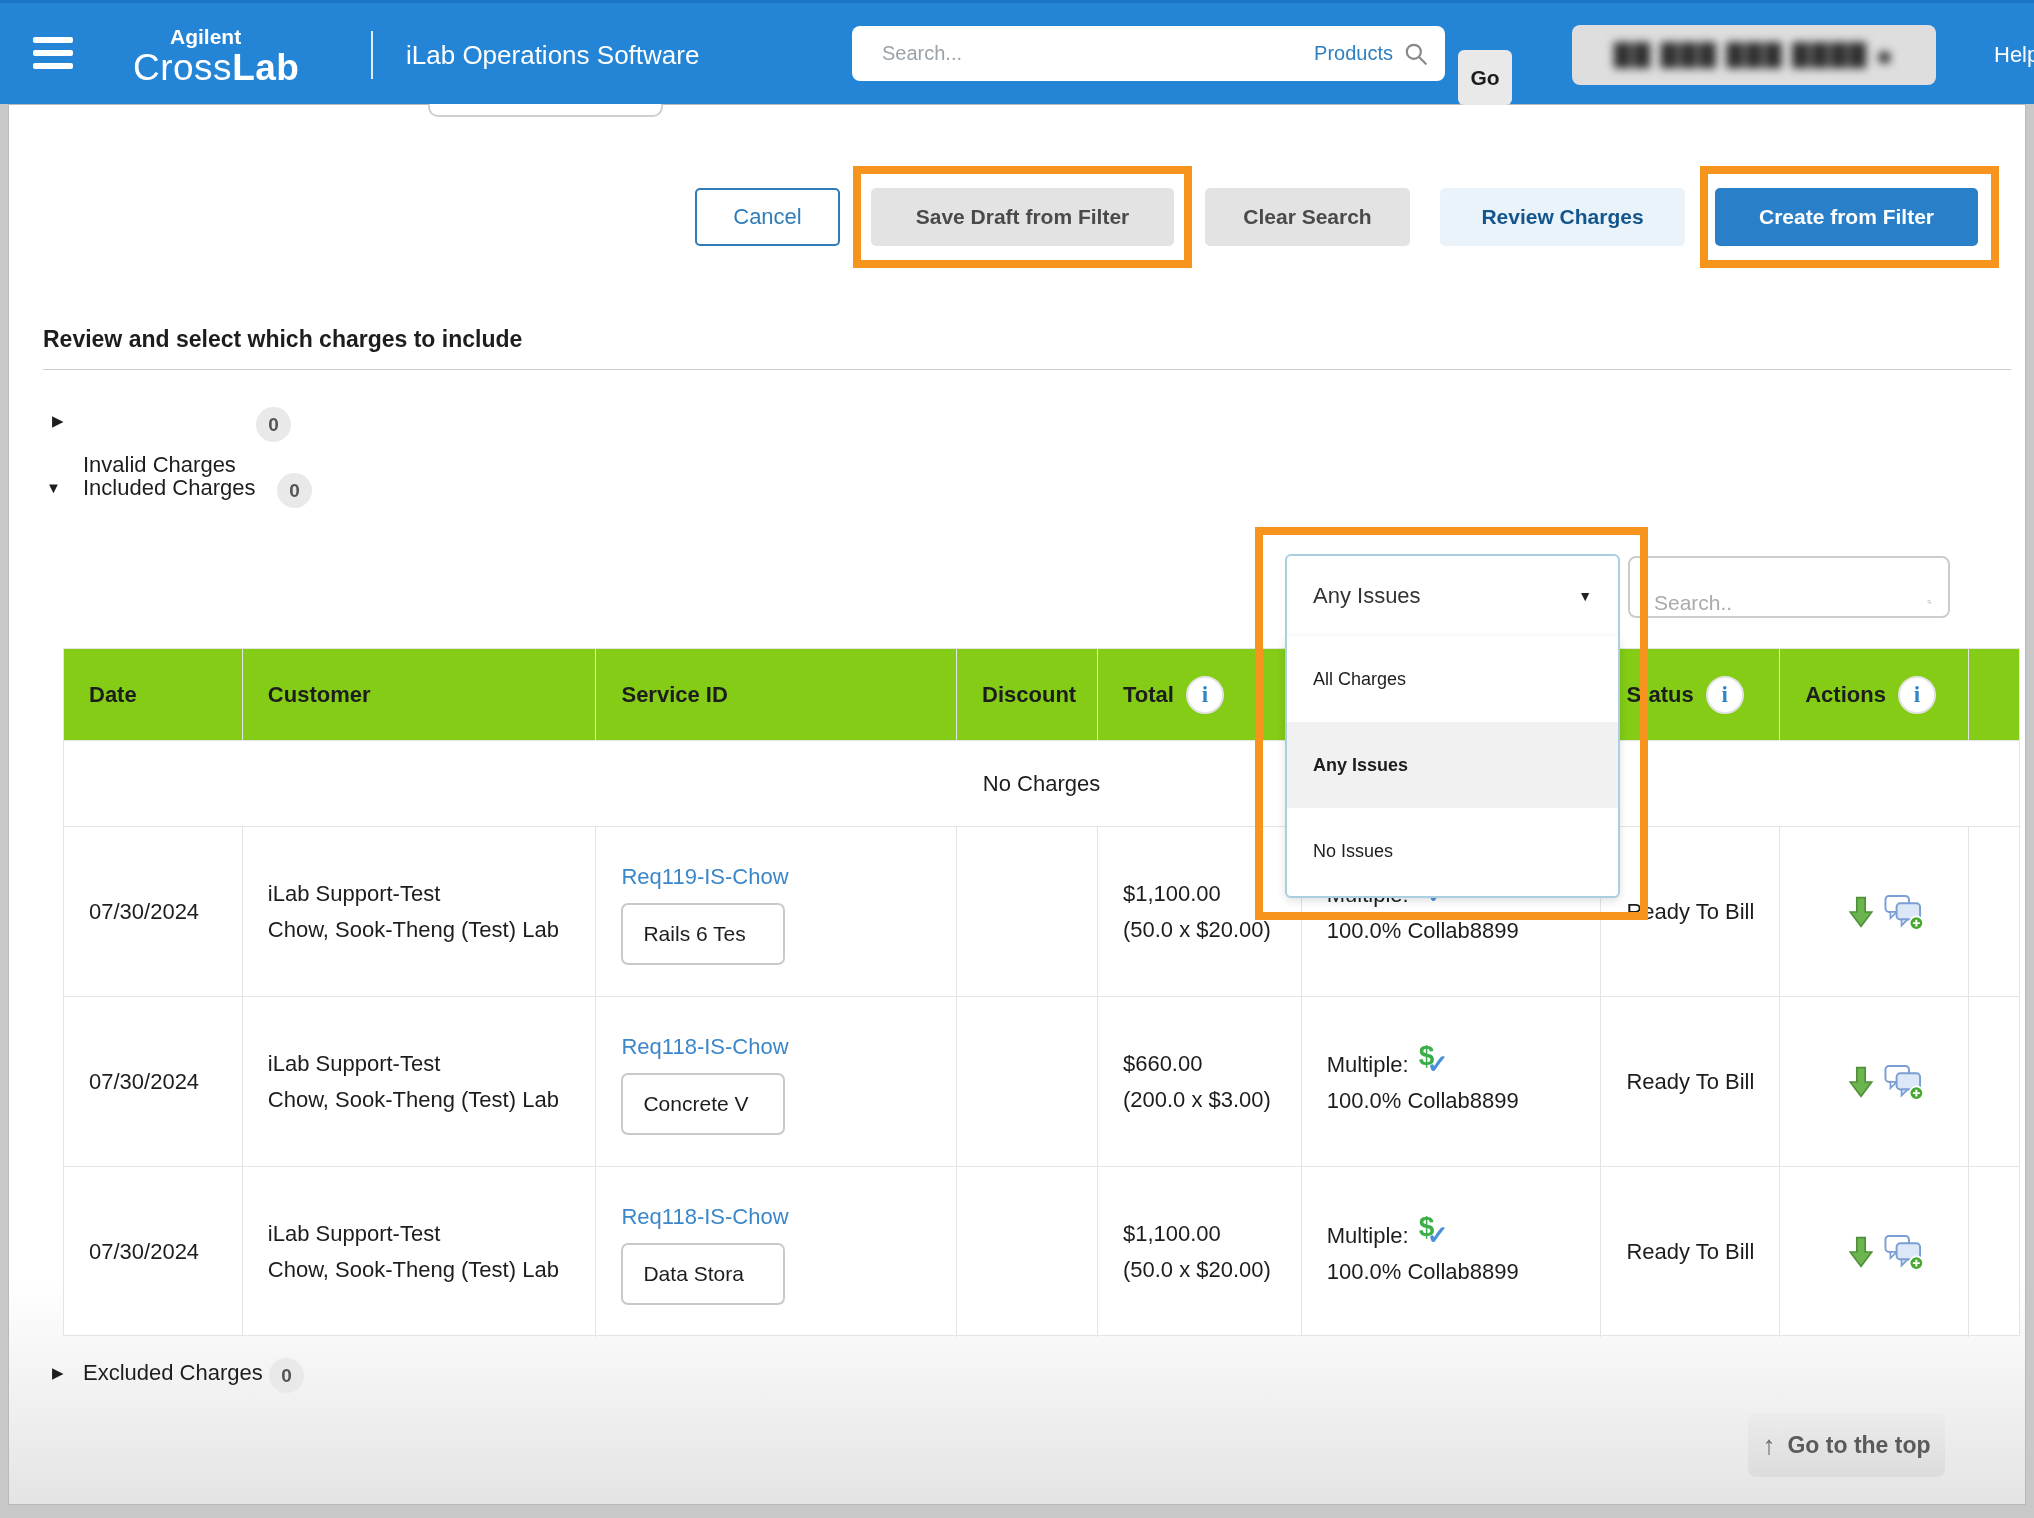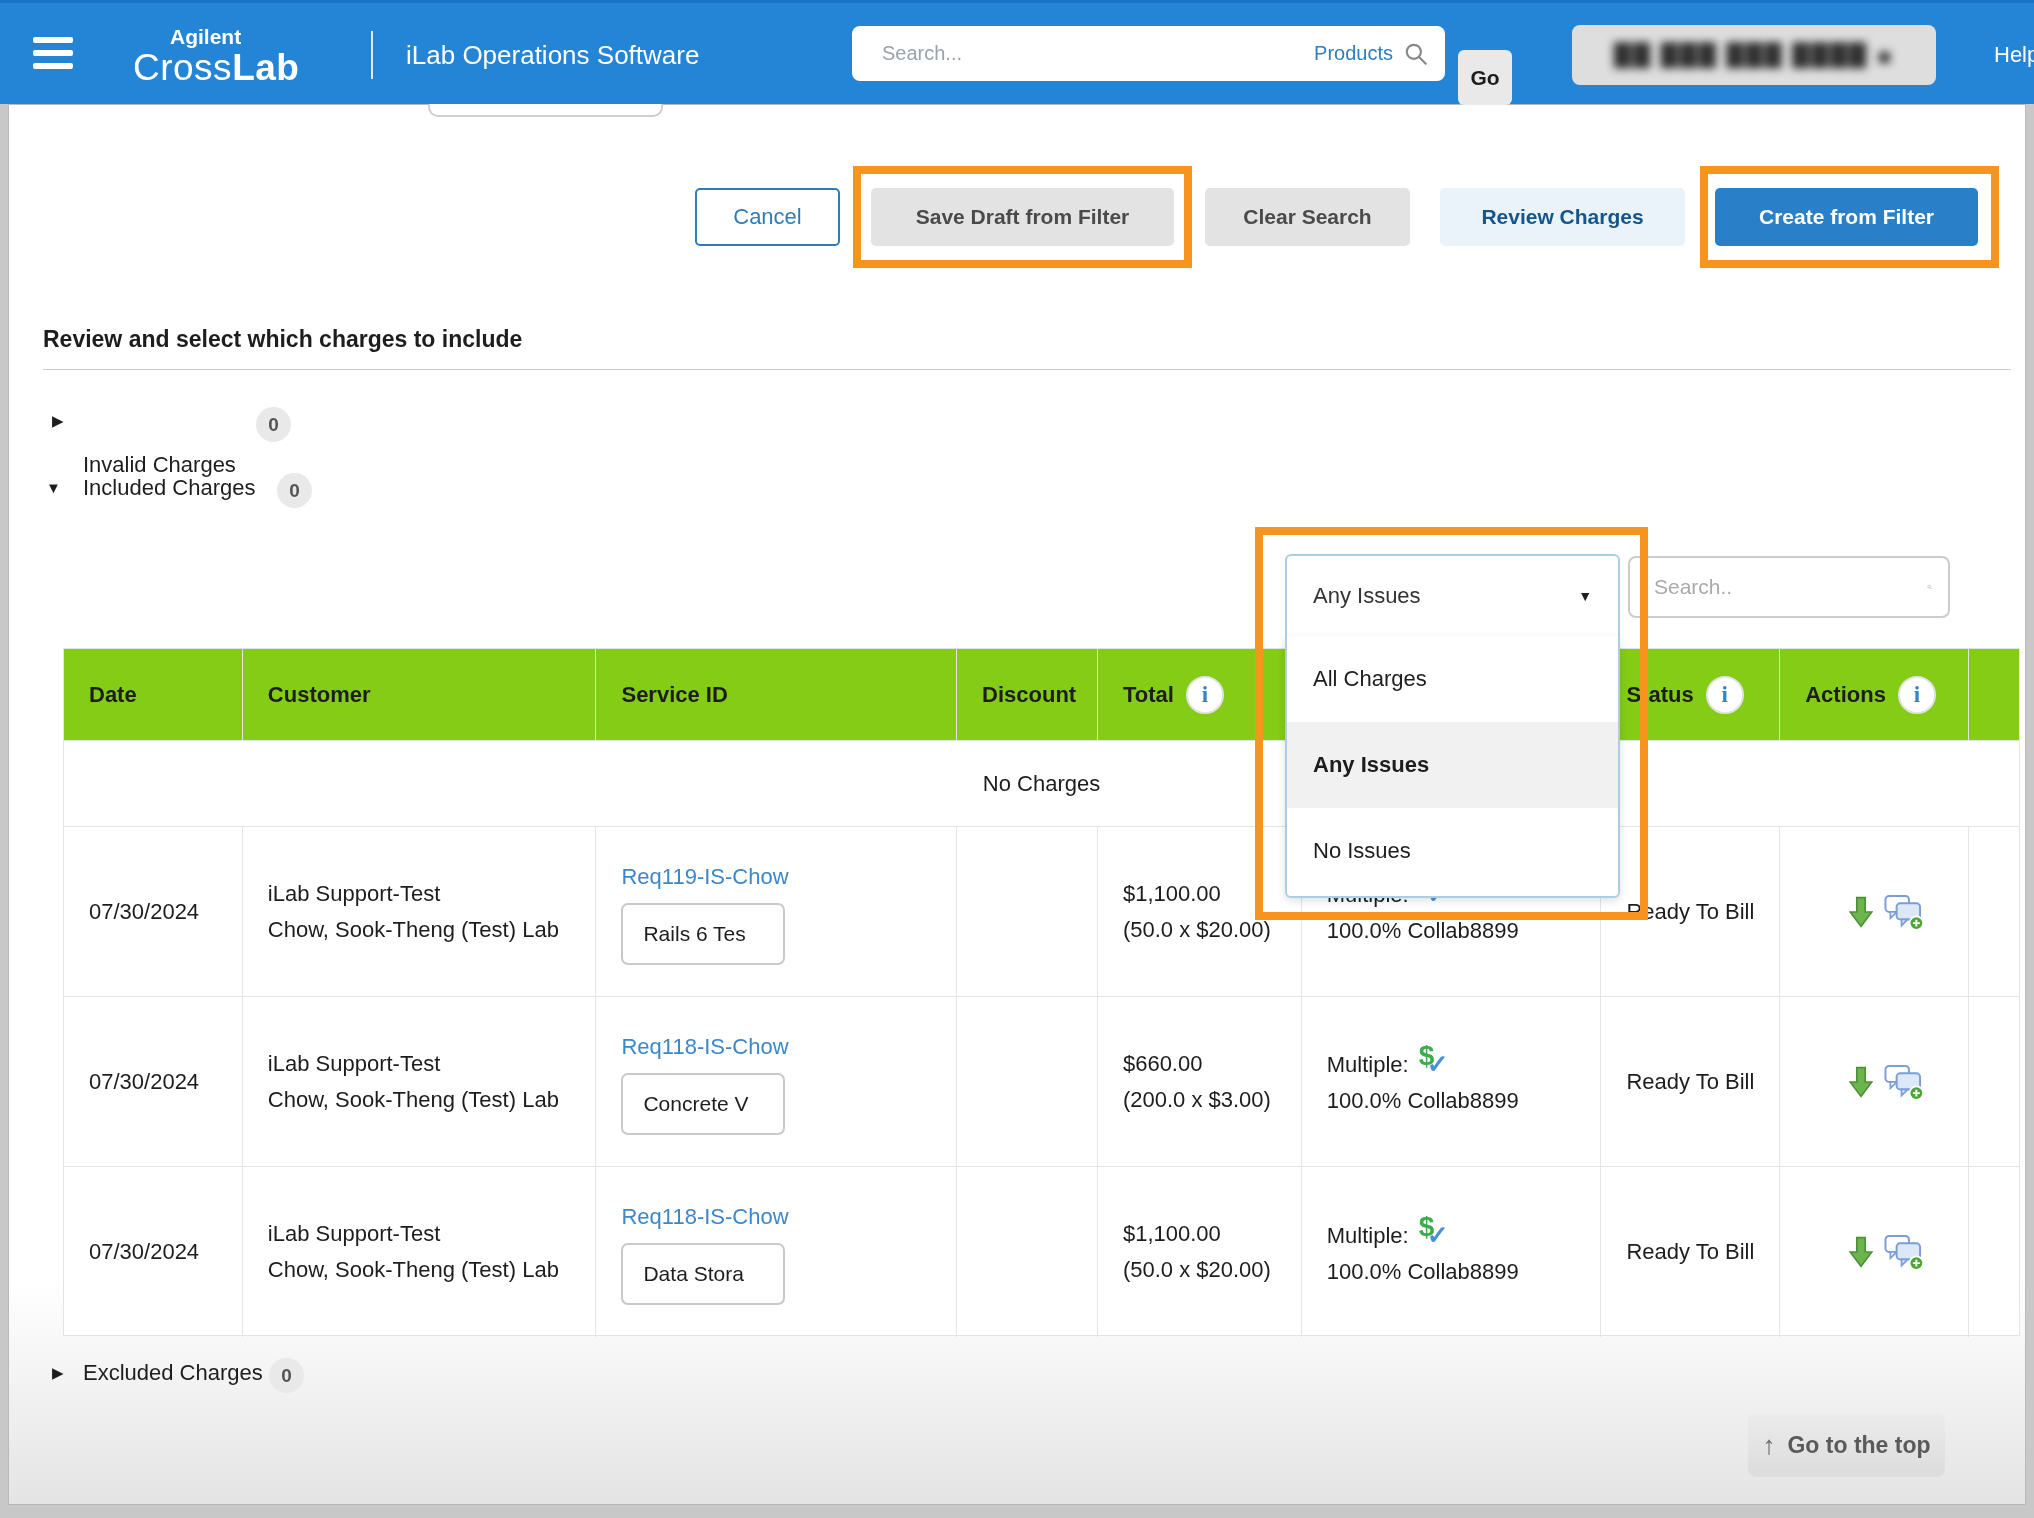--- a/index.html
+++ b/index.html
@@ -56,25 +56,25 @@
            display:flex;align-items:center;padding-left:20px;font-size:21px;color:#1d1d1d;box-sizing:border-box;
            white-space:nowrap;overflow:hidden;font-family:inherit;}
   .dollar-ic{position:relative;display:inline-block;width:34px;height:34px;vertical-align:-6px;margin-left:8px;}
   .dollar-ic .d{position:absolute;left:2px;top:-6px;color:#3bae4a;font-weight:700;font-size:28px;}
   .dollar-ic .c{position:absolute;left:10px;top:2px;color:#4a90d9;font-weight:700;font-size:26px;}
   
   .dd-select{left:1285px;top:554px;width:335px;height:84px;background:#fff;border:2px solid #aacfe2;border-radius:6px 6px 0 0;
              display:flex;align-items:center;justify-content:space-between;padding:0 26px;box-sizing:border-box;z-index:55;font-size:22px;color:#333;}
   .dd-menu{left:1285px;top:636px;width:335px;height:262px;background:#fff;border:2px solid #aacfe2;border-top:none;border-radius:0 0 6px 6px;
            box-sizing:border-box;z-index:55;box-shadow:0 3px 8px rgba(0,0,0,.12);}
-  .dd-item{height:86px;display:flex;align-items:center;padding-left:26px;font-size:22px;color:#1d1d1d;box-sizing:border-box;}
+  .dd-item{height:86px;display:flex;align-items:center;padding-left:26px;font-size:18px;color:#1d1d1d;box-sizing:border-box;}
   .dd-item.sel{background:#f1f1f1;font-weight:700;}
   
   .tsearch{left:1628px;top:556px;width:322px;height:62px;border:2px solid #ccc;border-radius:8px;background:#fff;
-           display:flex;align-items:center;box-sizing:border-box;padding:0 16px 0 22px;}
+           display:flex;align-items:flex-end;box-sizing:border-box;padding:0 16px 0 22px;}
   .tsearch input{border:none;outline:none;flex:1;font-size:21px;font-family:inherit;color:#333;}
   .tsearch input::placeholder{color:#aaa;}
   
   .gototop{left:1748px;top:1413px;width:197px;height:64px;background:linear-gradient(#ececec,#dcdcdc);
            border-radius:8px;display:flex;align-items:center;justify-content:center;gap:12px;
            font-size:23px;font-weight:700;color:#5a5a5a;border:none;font-family:inherit;}
   .uparrow{font-size:26px;color:#6e6e6e;font-weight:700;}
   .card{left:8px;top:104px;width:2018px;height:1401px;background:linear-gradient(to bottom,#fff 0%,#fff 84%,#e4e4e4 100%);
         border:1px solid #b9b9b9;box-sizing:border-box;}
 </style>

